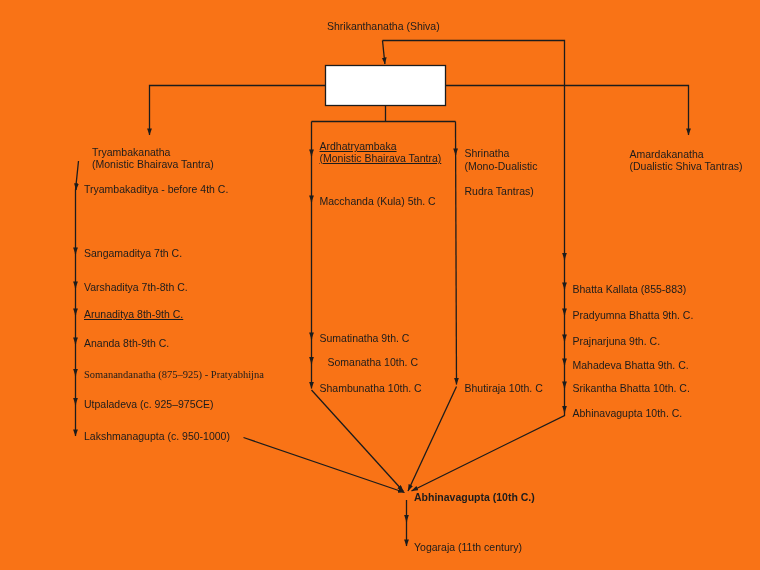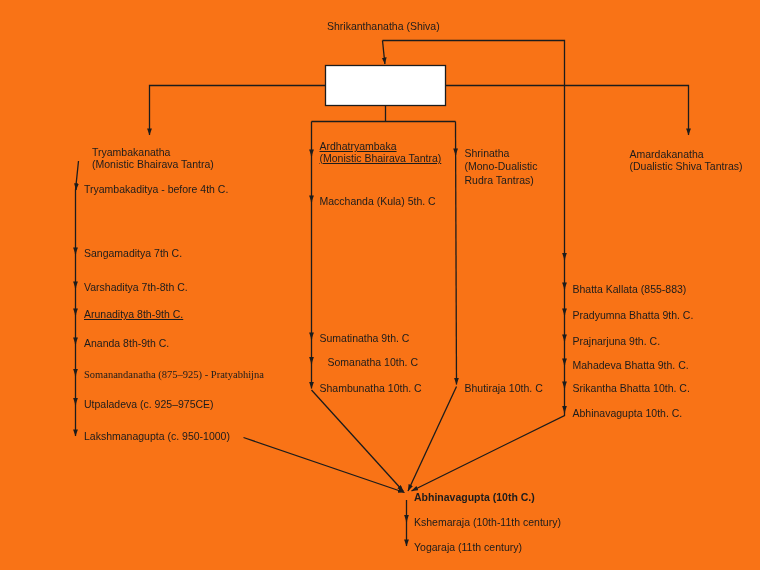--- a/index.html
+++ b/index.html
@@ -122,32 +122,31 @@
     <div>(Monistic Bhairava Tantra)</div>
   </div>
   <div class="lbl" style="left:319.5px; top:195px;">Macchanda (Kula) 5th. C</div>
   <div class="lbl" style="left:319.5px; top:331.5px;">Sumatinatha 9th. C</div>
   <div class="lbl" style="left:319.5px; top:356px;margin-left:8px;">Somanatha 10th. C</div>
   <div class="lbl" style="left:319.5px; top:381.5px;">Shambunatha 10th. C</div>
 
   <div class="lbl" style="left:464.5px; top:147px;">
     <div>Shrinatha</div>
     <div style="margin-top:0.5px">(Mono-Dualistic</div>
-    <div style="margin-top:2px">Rudra Tantras)</div>
+    <div style="margin-top:13px">Rudra Tantras)</div>
   </div>
   <div class="lbl" style="left:464.5px; top:381.5px;">Bhutiraja 10th. C</div>
 
   <div class="lbl" style="left:629.5px; top:147.5px;">
     <div>Amardakanatha</div>
     <div>(Dualistic Shiva Tantras)</div>
   </div>
   <div class="lbl" style="left:572.5px; top:283px;">Bhatta Kallata (855-883)</div>
   <div class="lbl" style="left:572.5px; top:309px;">Pradyumna Bhatta 9th. C.</div>
   <div class="lbl" style="left:572.5px; top:335px;">Prajnarjuna 9th. C.</div>
   <div class="lbl" style="left:572.5px; top:359px;">Mahadeva Bhatta 9th. C.</div>
   <div class="lbl" style="left:572.5px; top:382px;">Srikantha Bhatta 10th. C.</div>
   <div class="lbl" style="left:572.5px; top:406.5px;">Abhinavagupta 10th. C.</div>
 
   <div class="lbl bold" style="left:414px; top:490.5px;">Abhinavagupta (10th C.)</div>
-  <div class="lbl" style="left:414px; top:516px;">Kshemaraja (10th-11th century)</div>
   <div class="lbl" style="left:414px; top:541px;">Yogaraja (11th century)</div>
 
 </div>
 
 </body></html>

